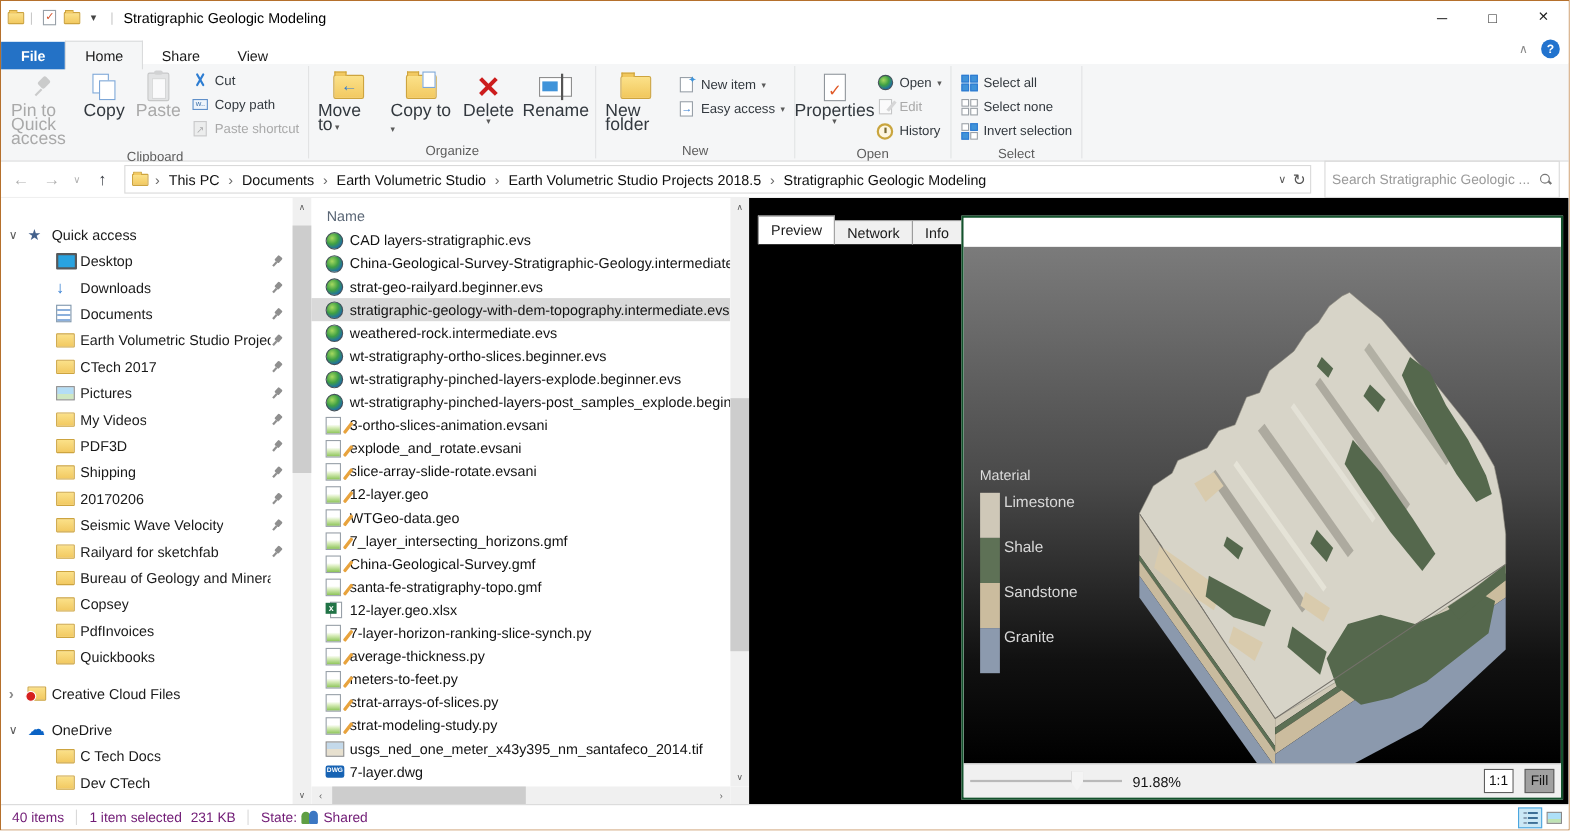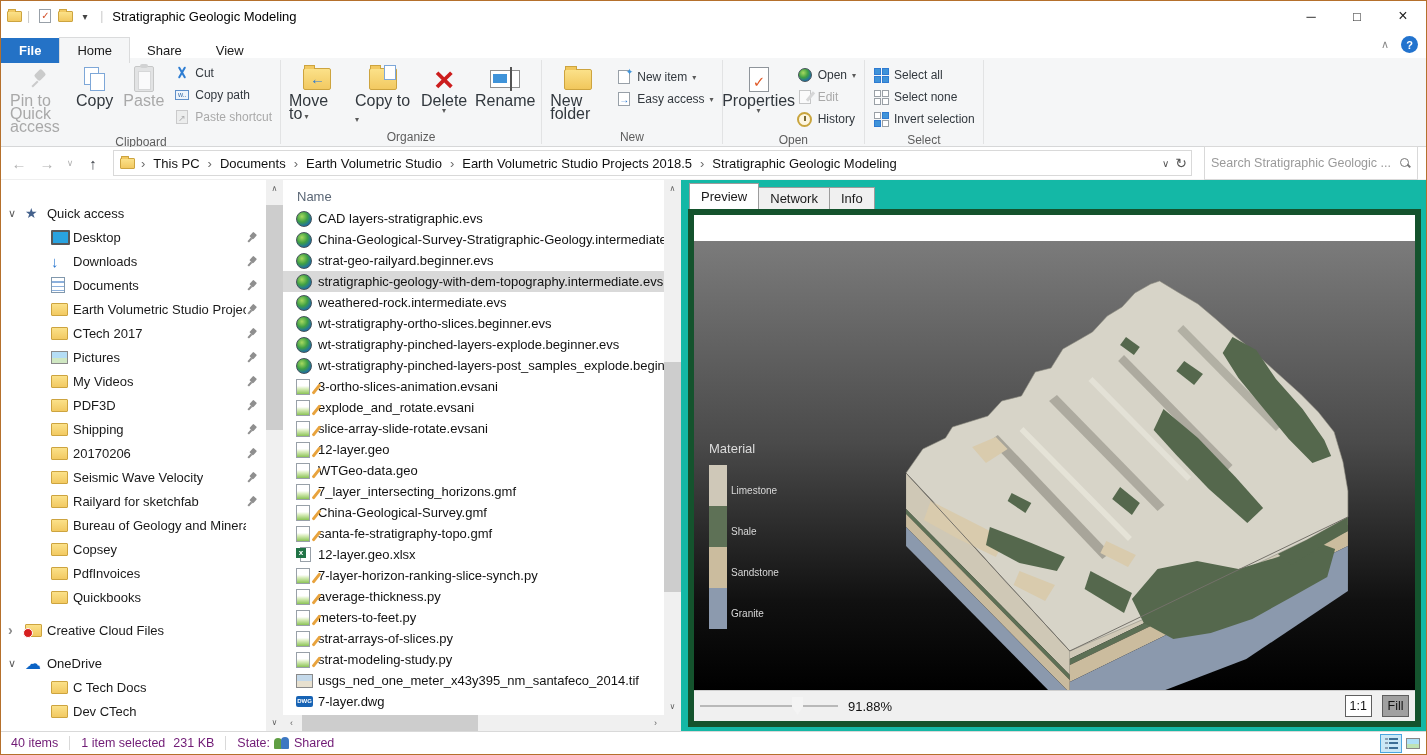--- a/index.html
+++ b/index.html
@@ -157,33 +157,33 @@
   .list-main { flex:1; display:flex; overflow:hidden; }
   .list-rows { width:381px; overflow:hidden; }
   .col-header { height:28px; padding:9px 0 0 14px; font-size:13px; color:#5a6675; }
   .row { height:21px; display:flex; align-items:center; padding-left:13px; white-space:nowrap; overflow:hidden; }
   .row.selected { background:#d9d9d9; }
   .f-ic { width:22px; display:flex; align-items:center; flex:0 0 auto; }
   .f-name { font-size:13px; color:#121212; }
   .corner { width:17px; height:16px; background:#f0f0f0; }
 
   
-  .preview-pane { flex:1; background:#14b8a6; padding:3px 5px 4px 7px; display:flex; flex-direction:column; overflow:hidden; }
+  .preview-pane { flex:1; background:#000000; padding:16px 5px 4px 7px; display:flex; flex-direction:row; overflow:hidden; }
   .ptabs { display:flex; align-items:flex-end; height:26px; flex:0 0 auto; padding-left:1px; }
   .ptab { padding:3px 11px 4px; font-size:13px; background:#f0f0f0; border:1px solid #9c9c9c; border-bottom:none; margin-right:-1px; color:#1a1a1a; height:22px; }
   .ptab.active { background:#fff; height:26px; padding-top:5px; position:relative; z-index:2; }
-  .panel { flex:1; border:6px solid #14532d; background:#fff; display:flex; flex-direction:column; overflow:hidden;justify-content:space-between; }
+  .panel { flex:1; border:2px solid #14532d; background:#fff; display:flex; flex-direction:column; overflow:hidden;justify-content:space-between; }
   .panel-top { height:26px; background:#fff; flex:0 0 auto; }
   .viewport { flex:1; position:relative; overflow:hidden; }
   .viewport svg { position:absolute; inset:0; width:100%; height:100%; }
   .legend { position:absolute; left:15px; top:200px; }
   .legend-title { color:#dcdcdc; font-size:13px; margin-bottom:9px; }
   .legend-row { display:flex; align-items:flex-start; height:41px; }
   .legend-swatch { width:18px; height:41px; flex:0 0 auto; }
-  .legend-label { margin-left:4px; margin-top:20px; color:#d8d8d8; font-size:10px; }
+  .legend-label { margin-left:4px; margin-top:0; color:#d8d8d8; font-size:14px; }
   .panel-bottom { height:31px; background:#f0f0f0; border-top:1px solid #cfcfcf; display:flex; align-items:center; padding:0 6px; gap:10px; flex:0 0 auto; }
   .slider { position:relative; width:138px; height:20px; flex:0 0 auto; }
   .slider .track { position:absolute; left:0; right:0; top:9px; height:2px; background:#b9b9b9; }
   .slider .thumb { position:absolute; left:92px; top:1px; width:11px; height:18px; background:#f4f4f4; clip-path:polygon(0 0,100% 0,100% 55%,50% 100%,0 55%); filter:drop-shadow(0 0 1px #808080); }
   .zoom-label { font-size:13px; color:#111; }
   .pb-spacer { flex:1; }
   .pbtn { min-width:27px; height:22px; border:1px solid #5f5f5f; background:#fff; display:flex; align-items:center; justify-content:center; font-size:12.5px; color:#111; padding:0 4px; }
   .pbtn.pressed { background:#a0a0a0; }
 
   

